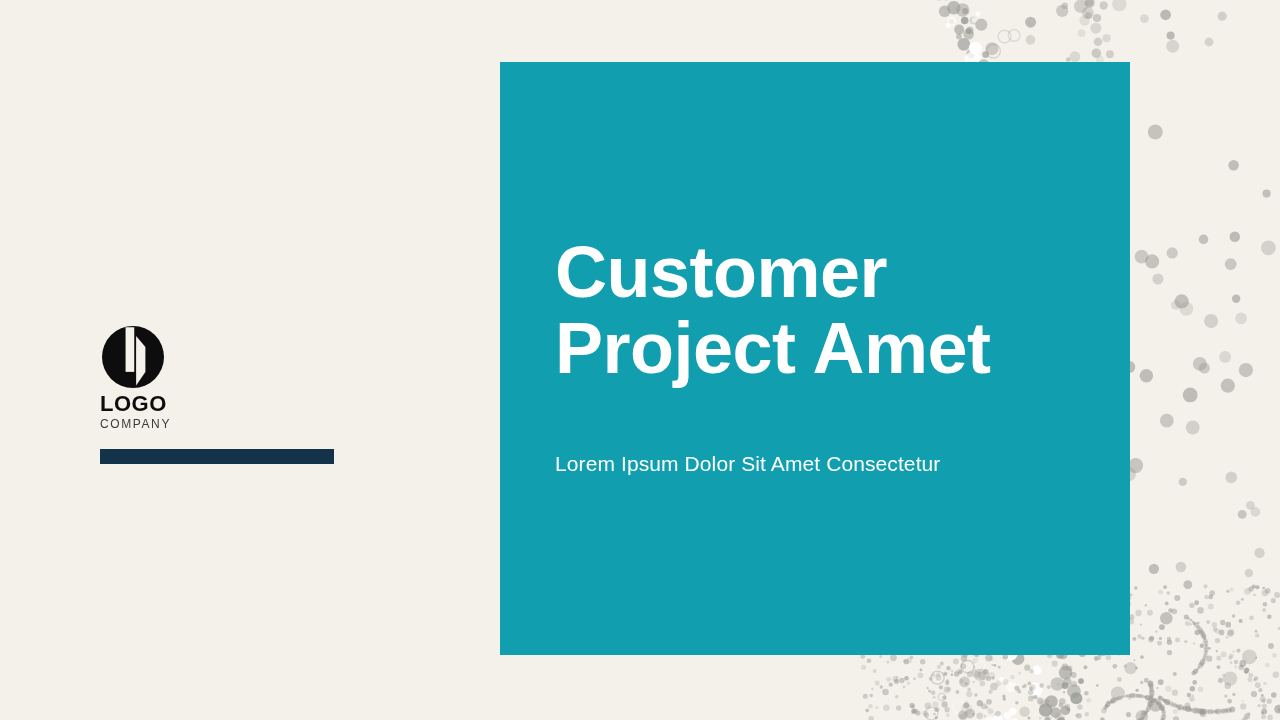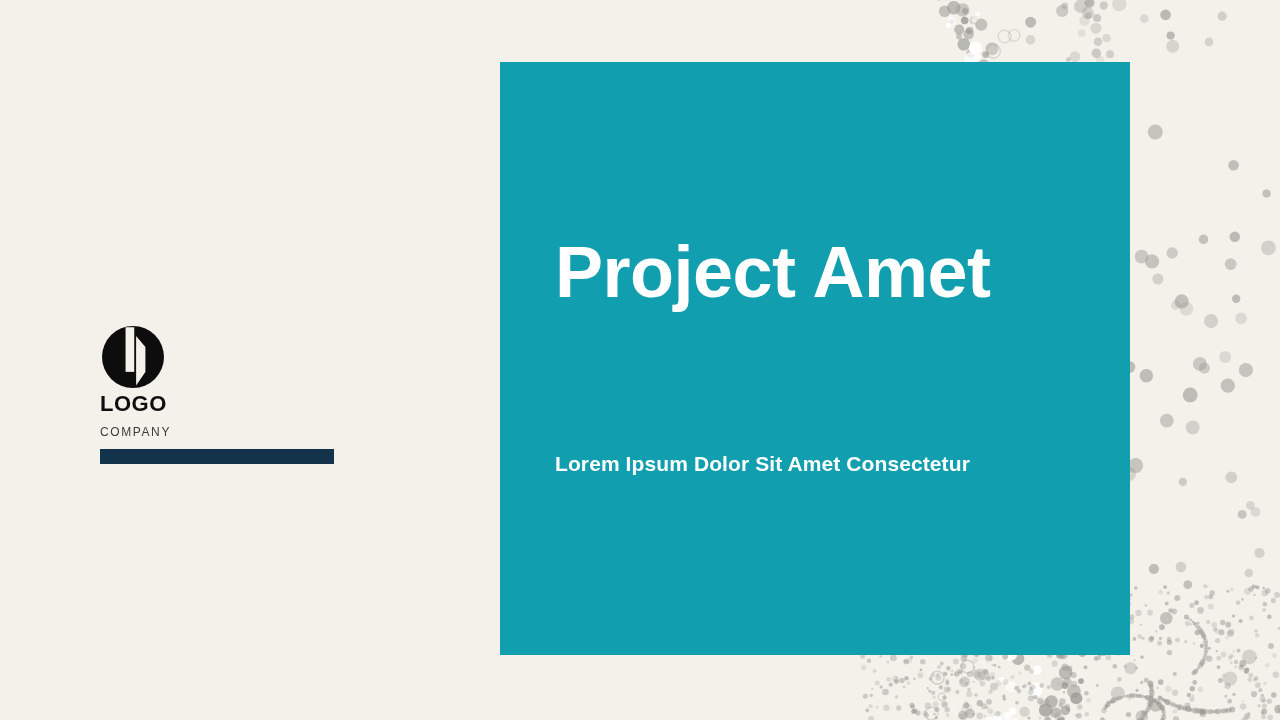--- a/index.html
+++ b/index.html
@@ -41,21 +41,21 @@
   }
   #logo-wordmark {
     margin-top: 4px;
     font-size: 22px;
     font-weight: bold;
     color: #0d0d0d;
     letter-spacing: 0.5px;
     line-height: 1.05;
   }
   #logo-subword {
-    margin-top: 11px;
+    margin-top: 3px;
     font-size: 12px;
     font-weight: normal;
     color: #3b3b3b;
     letter-spacing: 1.6px;
     line-height: 1.1;
   }
   #accent-bar {
     position: absolute;
     left: 100px;
     top: 449px;
@@ -86,21 +86,21 @@
     letter-spacing: -0.5px;
   }
   .title-line { display: block; }
   #subtitle {
     position: absolute;
     left: 55px;
     top: 385px;
     width: 540px;
     color: #ffffff;
     font-size: 21px;
-    font-weight: bold;
+    font-weight: normal;
     line-height: 1.62;
     letter-spacing: 0.1px;
   }
   .subtitle-line { display: block; }
 </style>
 </head>
 <body>
 
 <div id="slide">
 
@@ -1504,20 +1504,21 @@
     </svg>
     <div id="logo-wordmark">LOGO</div>
     <div id="logo-subword">COMPANY</div>
   </div>
 
   <div id="accent-bar"></div>
 
   <div id="teal-panel">
 
     <h1 id="title">
+      <span class="title-line">Customer</span>
       <span class="title-line">Project Amet</span>
     </h1>
 
     <div id="subtitle">
       <span class="subtitle-line">Lorem Ipsum Dolor Sit Amet Consectetur</span>
     </div>
 
   </div>
 </div>
 

